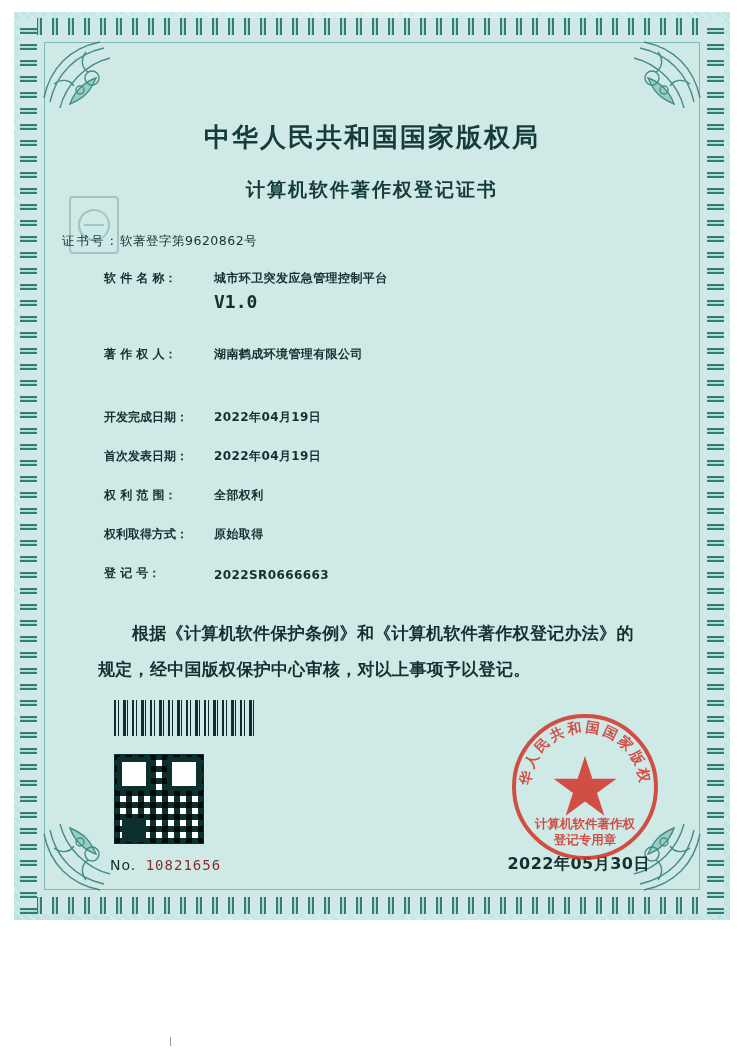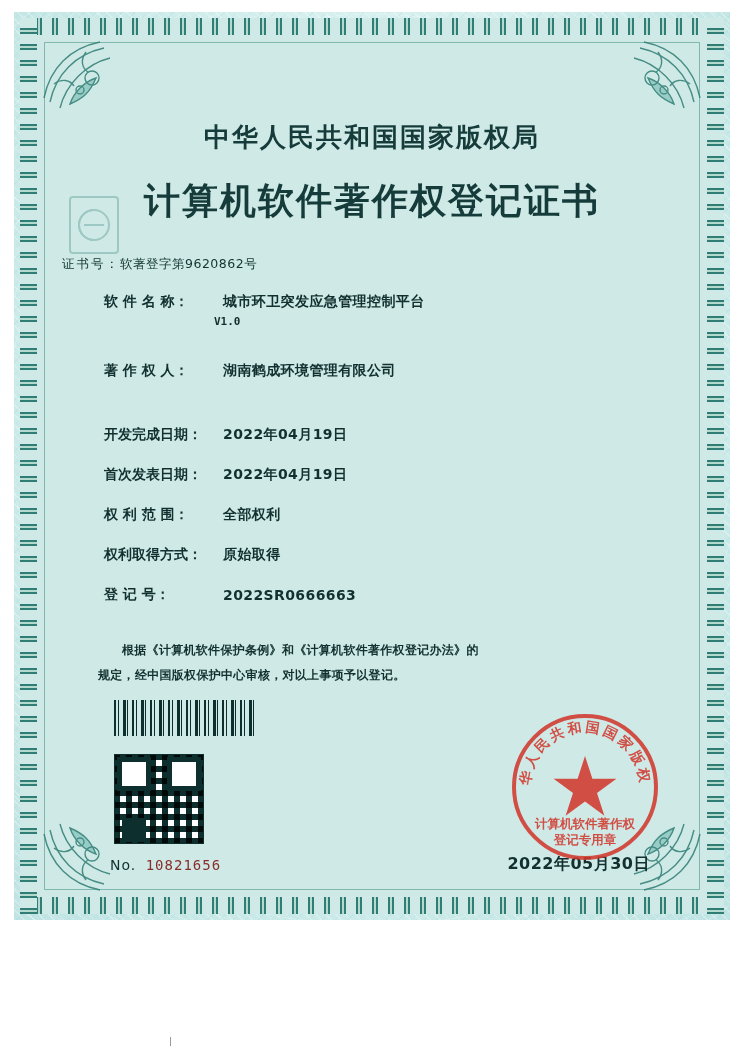--- a/index.html
+++ b/index.html
@@ -106,21 +106,21 @@
     color: #153c3a;
     font-family: "DejaVu Serif", "Liberation Serif", serif;
     font-weight: bold;
     letter-spacing: 2px;
   }
   .title-1 {
     font-size: 26px;
     margin-top: 48px;
   }
   .title-2 {
-    font-size: 36px;
+    font-size: 19px;
     margin-top: 22px;
   }
 
   .cert-no {
     text-align: left;
     font-size: 12.5px;
     color: #123533;
     margin-top: 30px;
     padding-right: 10px;
     letter-spacing: .5px;
@@ -137,53 +137,52 @@
     pointer-events: none;
   }
 
   .fields {
     margin-top: 20px;
     padding-left: 42px;
     color: #11302f;
   }
   .row {
     display: flex;
-    align-items: center;
-    font-size: 14px;
+    align-items: flex-end;
+    font-size: 12px;
     margin-bottom: 6px;
-    gap: 9px;
   }
   .row .label {
     width: 110px;
     flex: 0 0 110px;
     font-weight: bold;
     letter-spacing: 0px;
     white-space: nowrap;
   }
   .row .value {
     font-weight: bold;
     letter-spacing: .4px;
   }
   .row.name { margin-bottom: 0; }
   .version {
     padding-left: 110px;
-    font-size: 11px;
+    font-size: 18px;
     font-weight: bold;
     font-family: "DejaVu Sans Mono", "Liberation Mono", monospace;
     letter-spacing: 0px;
     color: #11302f;
     margin-top: 4px;
   }
   .gap-lg { height: 40px; }
   .gap-md { height: 34px; }
   .row.spaced { margin-bottom: 22px; }
 
   .paragraph {
     margin-top: 34px;
-    font-size: 12px;
+    font-size: 17px;
     line-height: 2.1;
     color: #11302f;
     font-weight: bold;
     text-indent: 2em;
     padding: 0 6px 0 36px;
     letter-spacing: .3px;
   }
 
   
   .barcode {

